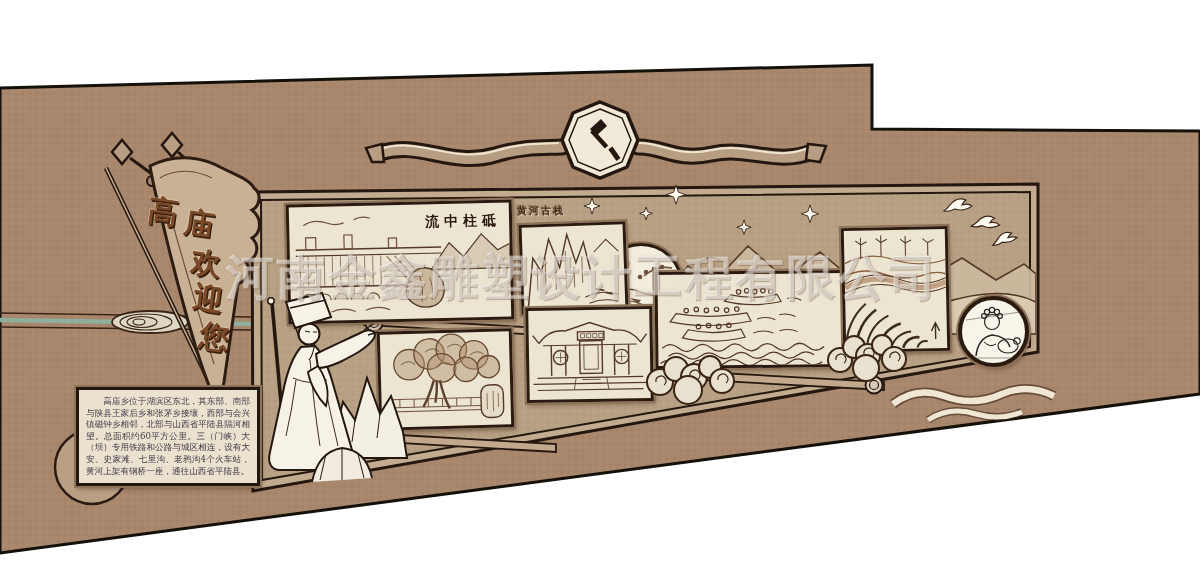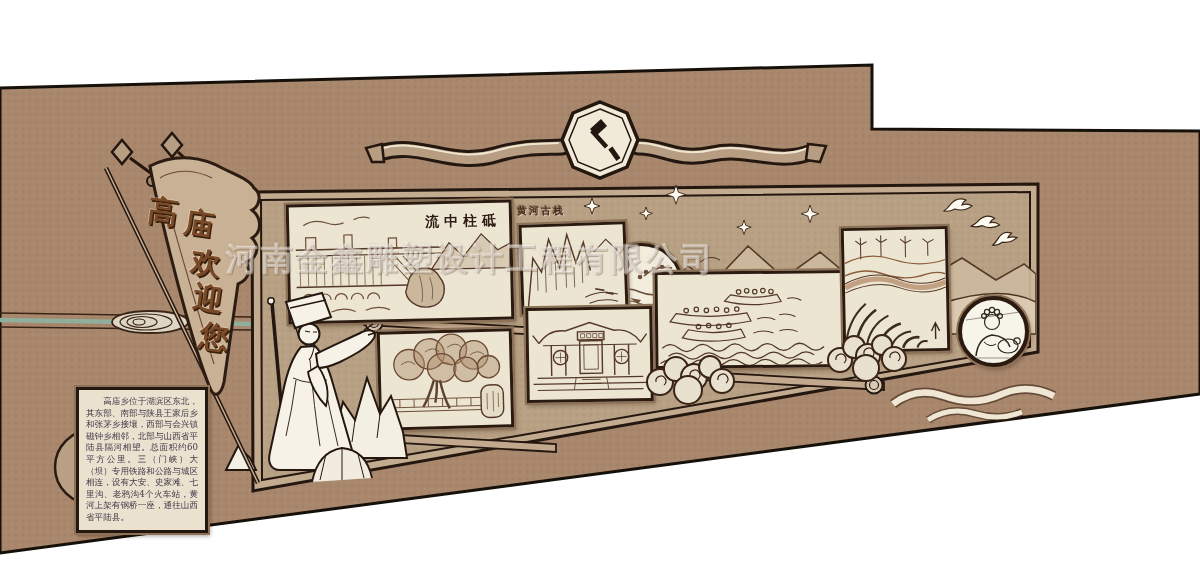--- a/index.html
+++ b/index.html
@@ -12,27 +12,27 @@
          border-radius:50%;box-shadow:0 0 0 2px #8d7257,2px 3px 4px rgba(40,20,10,.35);z-index:2;overflow:hidden;}
   .frame svg,.circle-frame svg{position:absolute;left:0;top:0;width:100%;height:100%;}
   .dam-caption{position:absolute;right:8px;top:9px;font-family:"DejaVu Serif",serif;font-weight:bold;
          font-size:14px;letter-spacing:5px;color:#2f1c10;text-shadow:1px 1px 0 rgba(255,255,255,.35);}
   .gorge-title{position:absolute;left:517px;top:204px;z-index:3;font-family:"DejaVu Serif",serif;
          font-weight:bold;font-size:10px;letter-spacing:2px;color:#4a2c18;
          text-shadow:1px 1px 0 rgba(255,255,255,.4), -1px -1px 0 rgba(40,20,10,.35);}
   .flag-char{position:absolute;z-index:4;font-family:"DejaVu Serif",serif;font-weight:bold;font-size:30px;
          color:#7a4928;text-shadow:1.5px 1.5px 0 #38200c,-1px -1px 0 rgba(255,240,220,.35);
          transform:rotate(8deg);line-height:1;}
-  .intro-board{position:absolute;left:76px;top:387px;width:132px;z-index:4;box-sizing:border-box;
+  .intro-board{position:absolute;left:76px;top:387px;width:184px;z-index:4;box-sizing:border-box;
          background:#eae2cf;border:3px solid #241710;box-shadow:0 0 0 2px #8d7257,2px 3px 4px rgba(40,20,10,.4);
          padding:6px 7px;}
   .intro-board p{margin:0;font-size:8.6px;line-height:11.6px;color:#43394a;text-align:justify;
          text-indent:2em;font-family:"DejaVu Serif",serif;}
-  .watermark{position:absolute;left:226px;top:238px;width:780px;z-index:6;white-space:nowrap;
-         font-family:"DejaVu Serif",serif;font-weight:bold;font-size:32px;letter-spacing:3px;
+  .watermark{position:absolute;left:226px;top:246px;width:780px;z-index:6;white-space:nowrap;
+         font-family:"DejaVu Serif",serif;font-weight:bold;font-size:48px;letter-spacing:3px;
          color:rgba(255,255,255,0.42);
          text-shadow:1px 1px 0 rgba(100,70,45,.30),-1px -1px 0 rgba(255,255,255,.25),0 0 3px rgba(120,90,60,.25);}
 </style>
 </head>
 <body>
 
 <div class="stage">
 
   <svg class="layer" width="1200" height="567" viewBox="0 0 1200 567">
     <defs>

